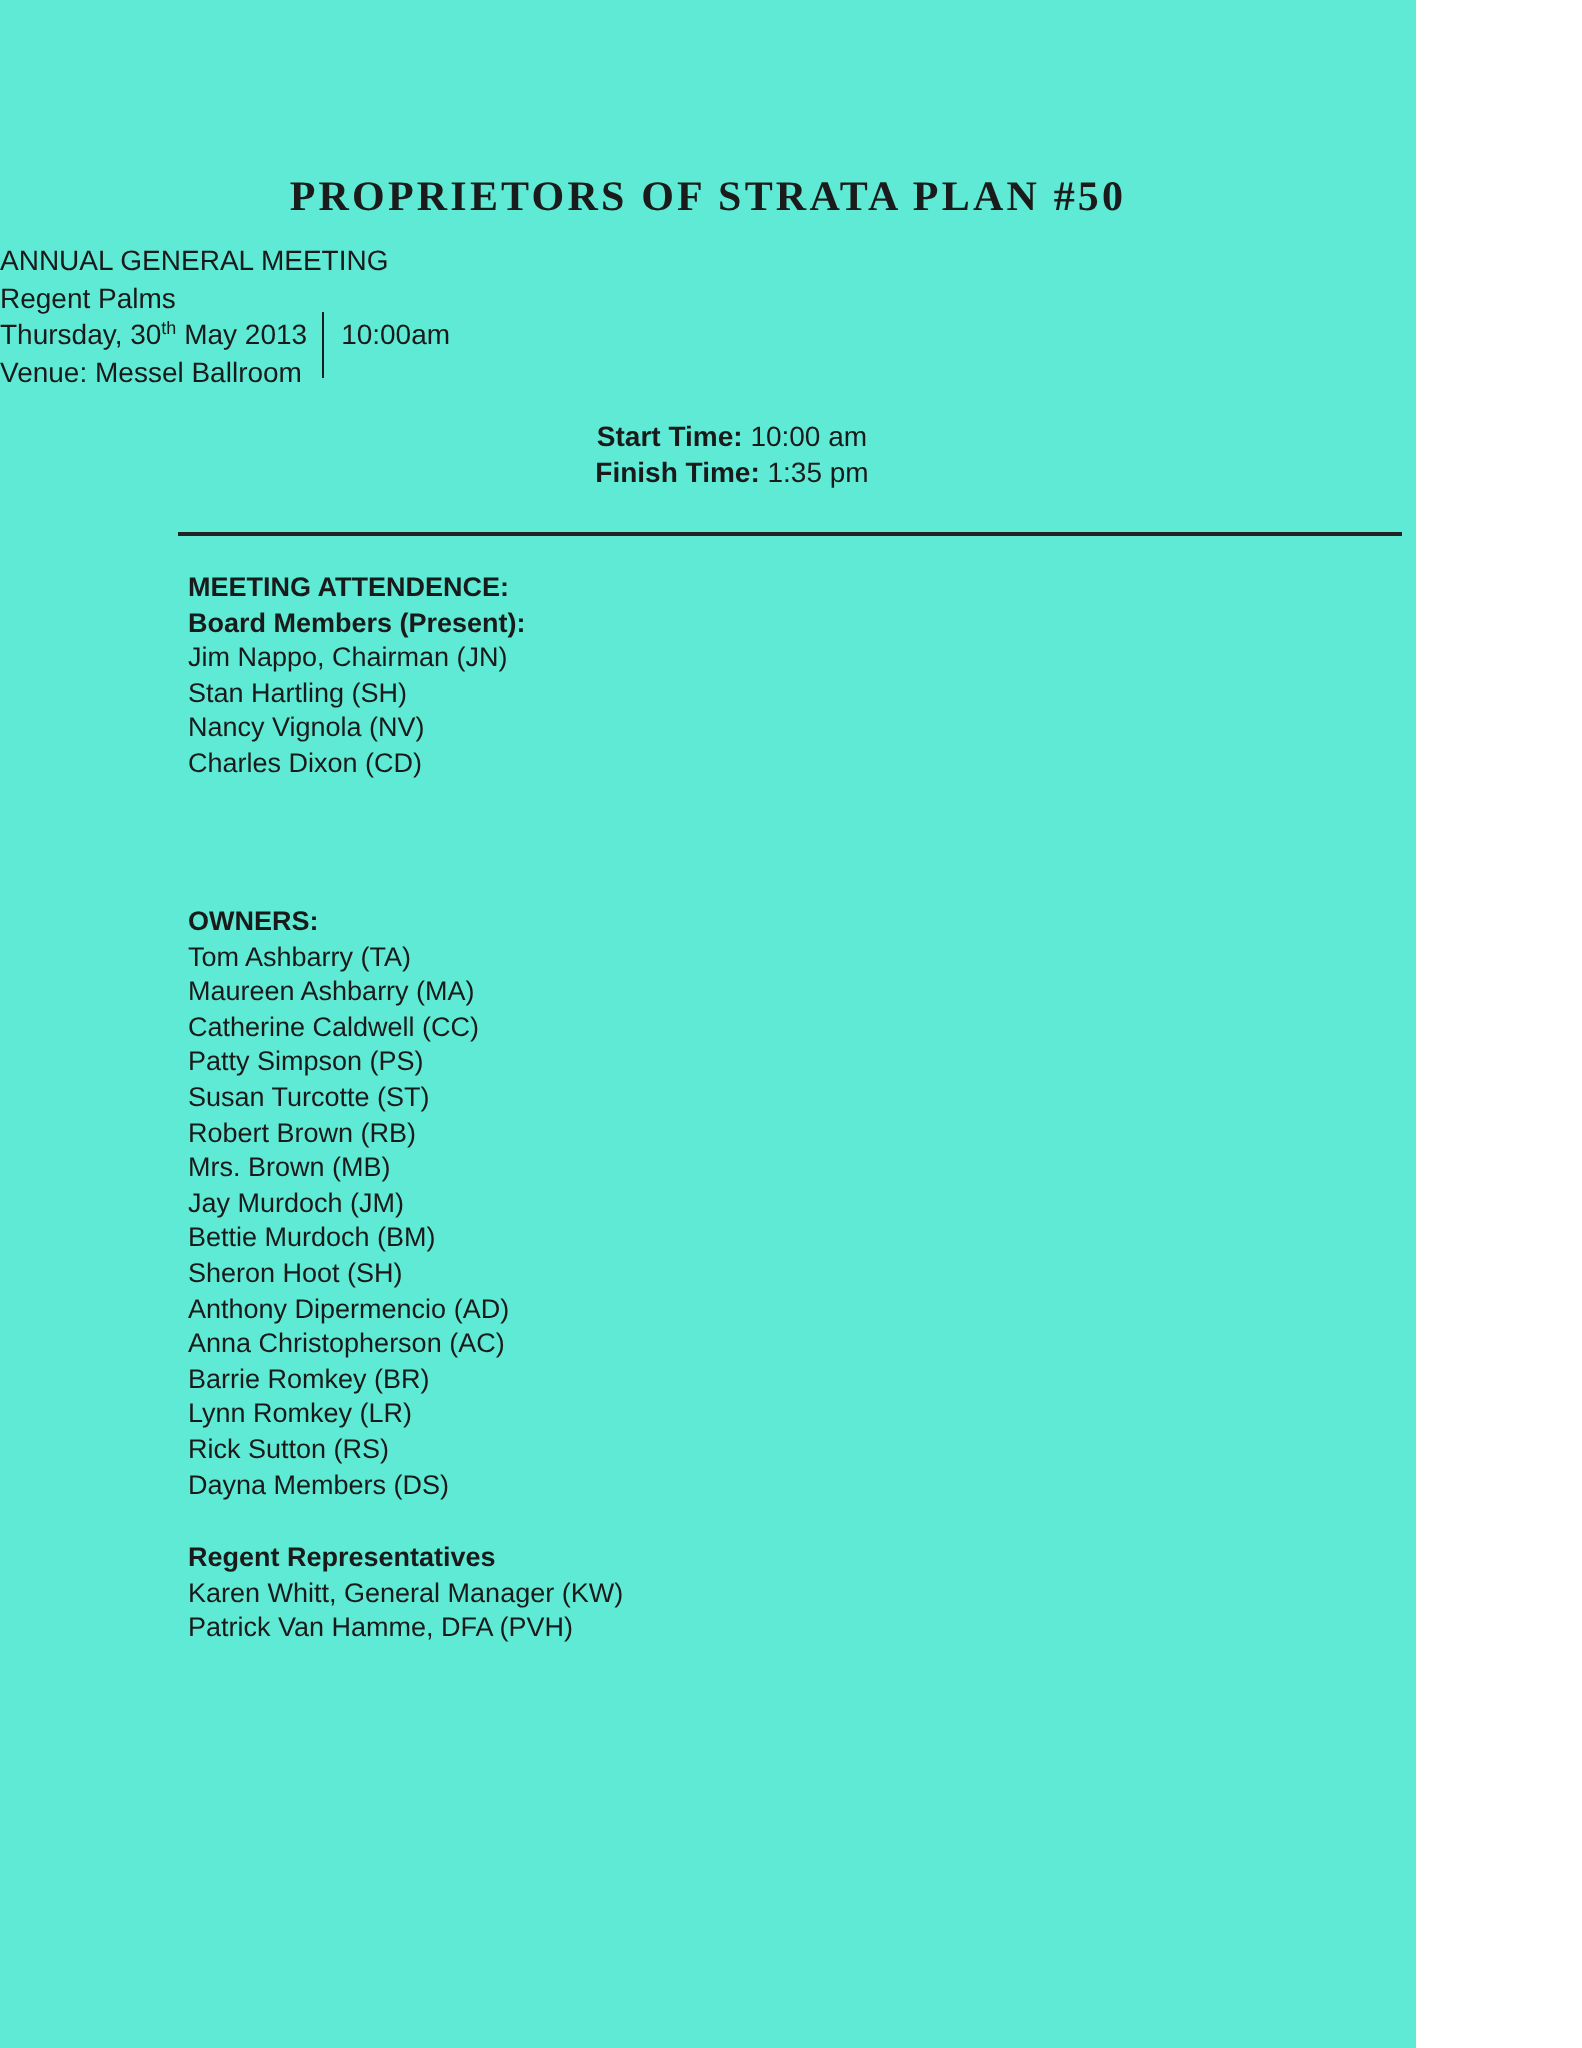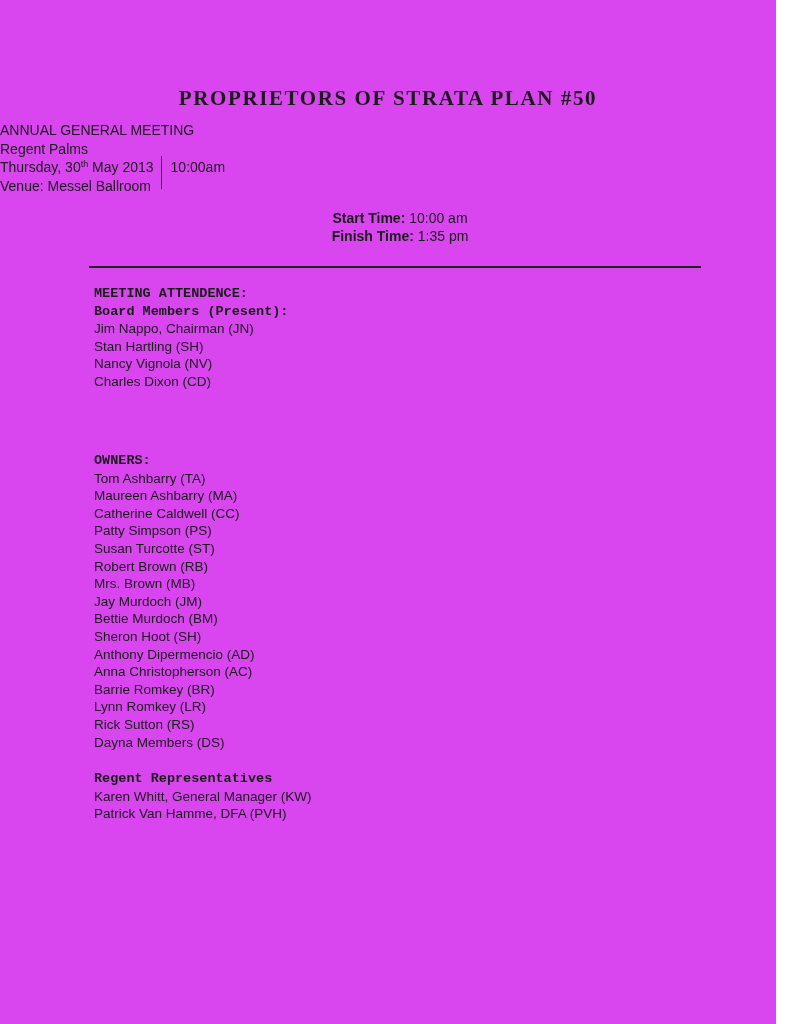--- a/index.html
+++ b/index.html
@@ -1,21 +1,21 @@
 <!DOCTYPE html>
 <html><head>
 <meta charset="utf-8">
 <style>
   html, body { margin: 0; padding: 0; }
   body { background: #ffffff; }
   .page {
     position: relative;
-    width: 776px;
+    width: 708px;
     height: 1024px;
-    background: #d946ef;
+    background: #5eead4;
     color: #161616;
     font-family: "Liberation Sans", sans-serif;
     overflow: hidden;
   }
   .doc-title {
     position: absolute;
     top: 86px;
     left: 0;
     width: 100%;
     margin: 0;
@@ -83,21 +83,21 @@
     position: absolute;
     left: 94px;
     right: 40px;
     font-size: 13.5px;
     line-height: 17.6px;
     color: #1a1a1a;
   }
   .sec-attendance { top: 285px; }
   .sec-owners { top: 452px; }
   .sec-reps { top: 770px; }
-  .bold-line { font-weight: 700; font-family: Liberation Mono, monospace; }
+  .bold-line { font-weight: 700; }
 </style>
 </head>
 <body>
 
 <div class="page">
 
   <h1 class="doc-title">PROPRIETORS OF STRATA PLAN #50</h1>
 
   <div class="meeting-header">
     <div>ANNUAL GENERAL MEETING</div>

